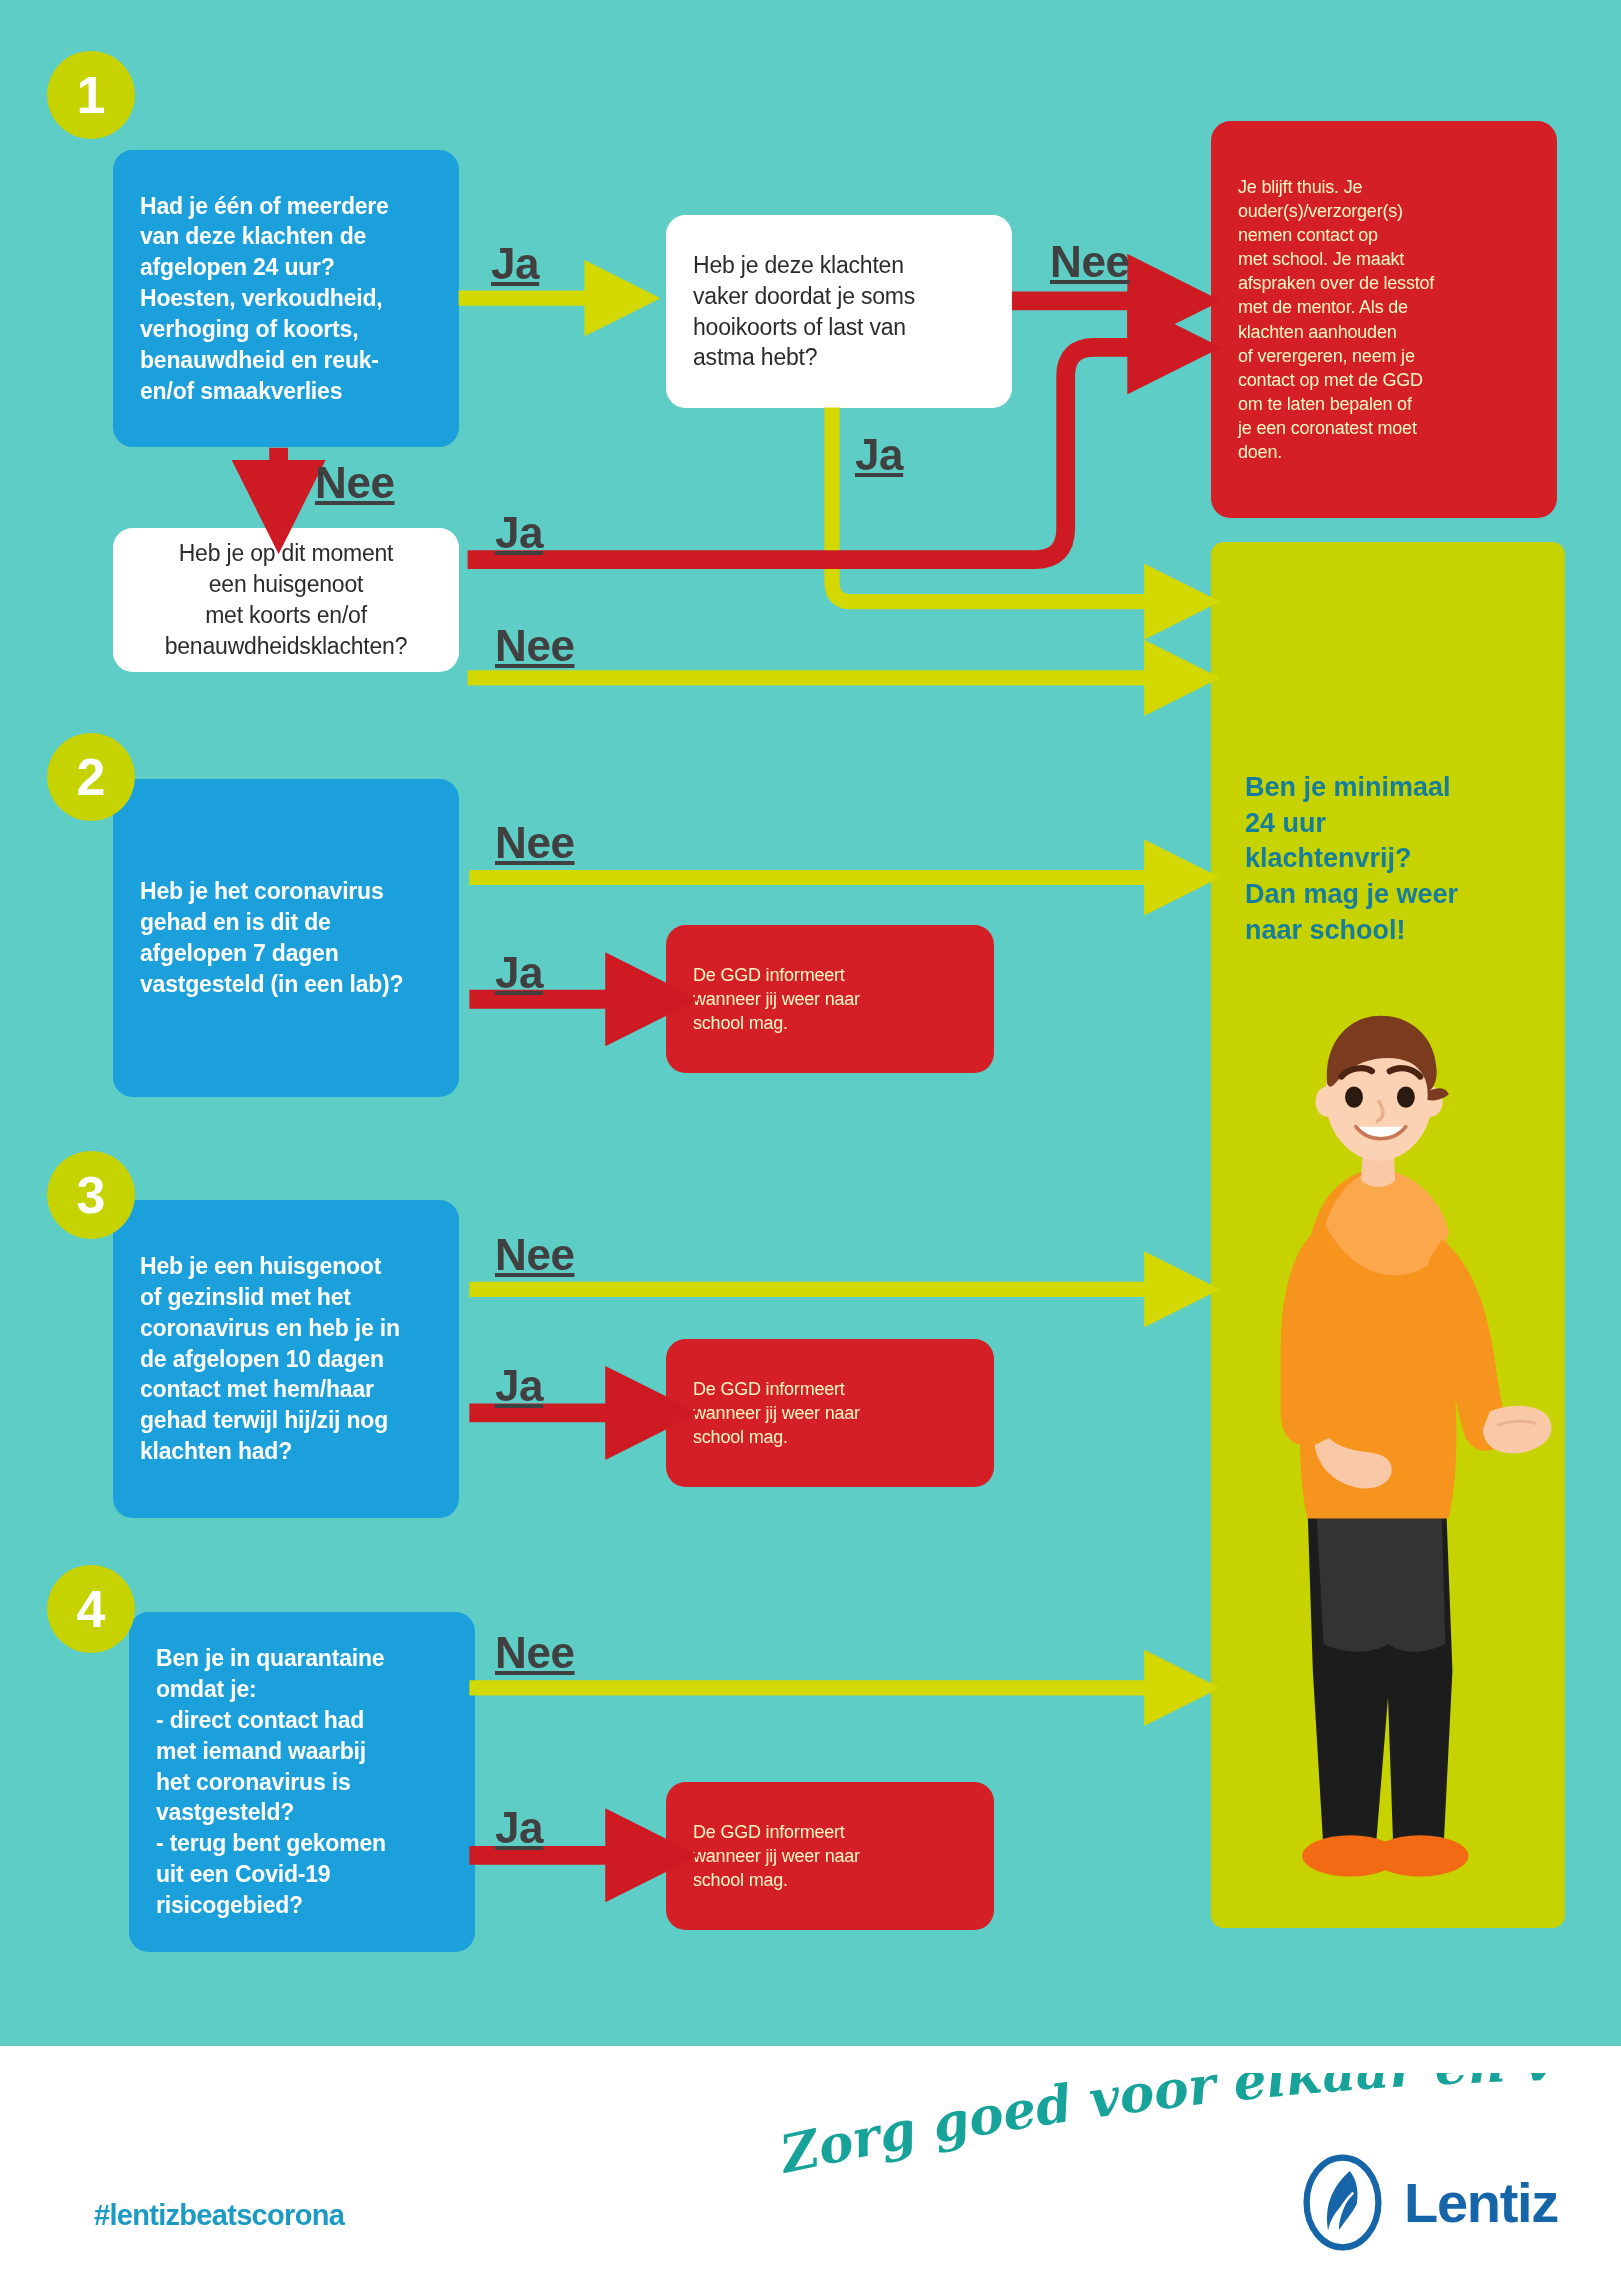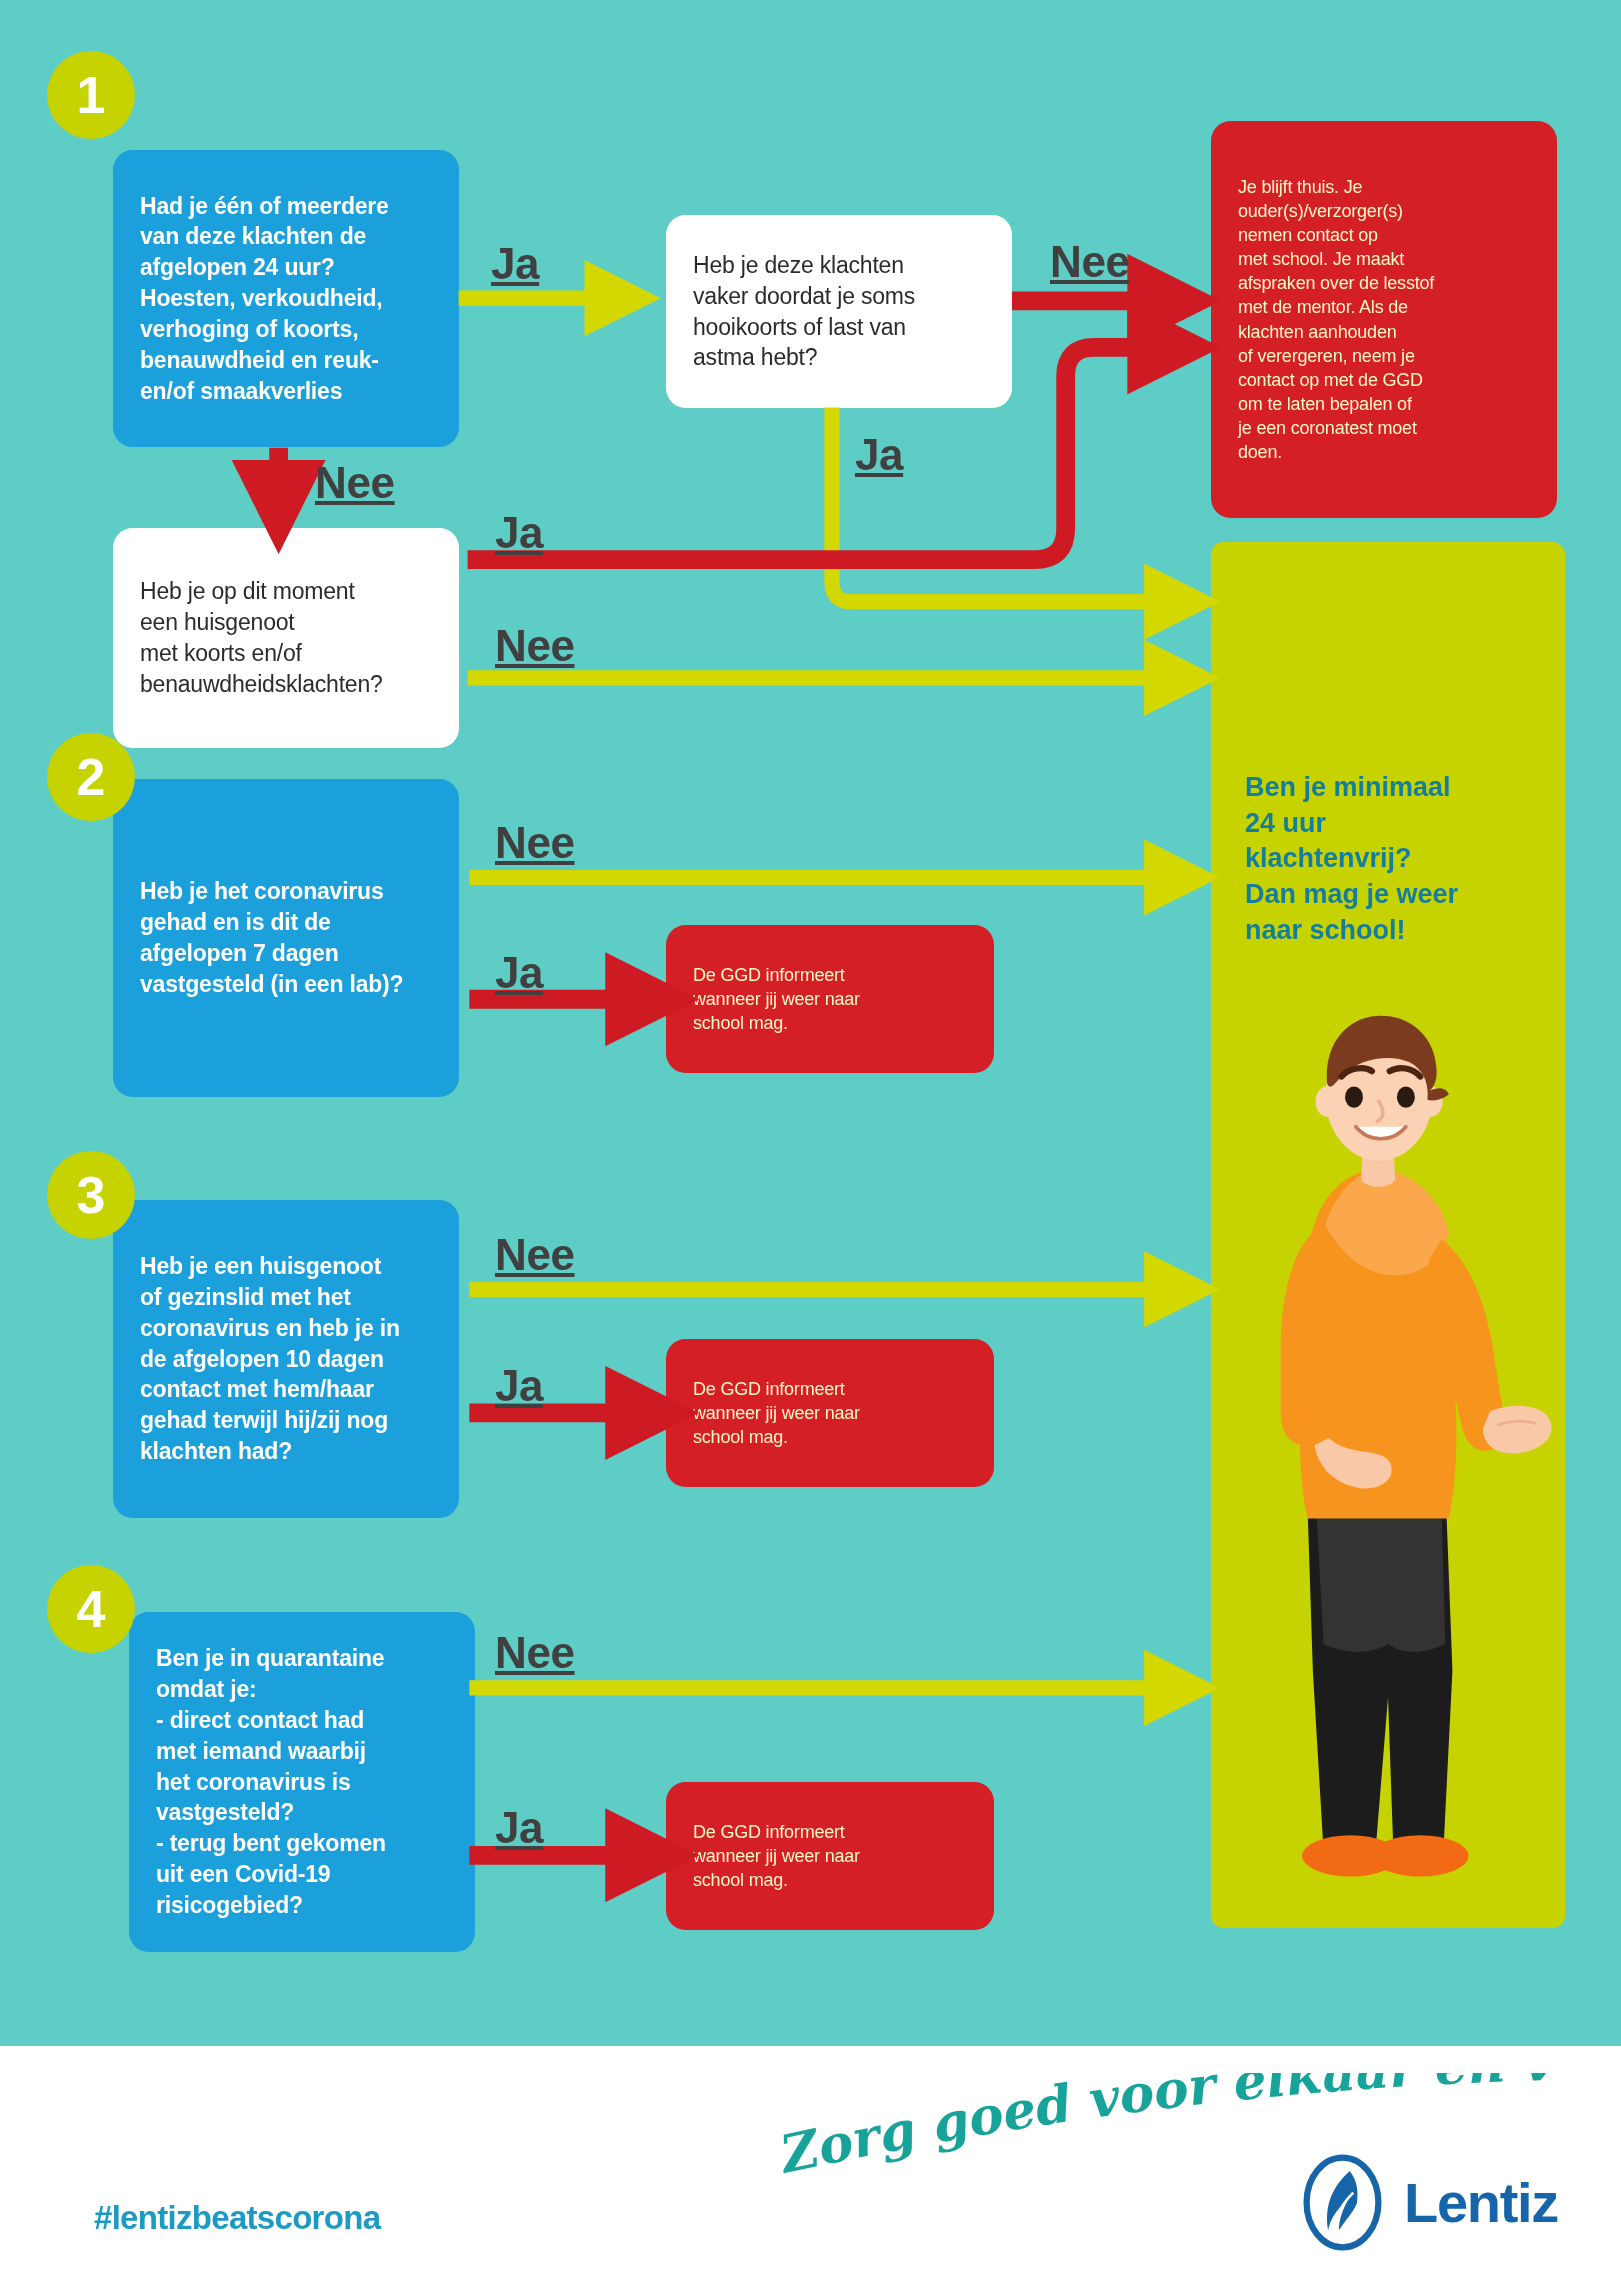--- a/index.html
+++ b/index.html
@@ -127,21 +127,21 @@
     position: absolute;
     left: 0; top: 2046px;
     width: 1621px; height: 246px;
     background: #ffffff;
   }
   #hashtag {
     position: absolute;
     left: 94px; top: 2199px;
     color: #1B9BC4;
     font-weight: bold;
-    font-size: 33px;
+    font-size: 29px;
     letter-spacing: -0.7px;
   }
   #tagline {
     position: absolute;
     left: 775px; top: 2073px;
     width: 779px;
     height: 116px;
   }
   #tagline svg { width: 100%; height: 100%; }
   #tagline-text {
@@ -272,21 +272,21 @@
 klachten aanhouden
 of verergeren, neem je
 contact op met de GGD
 om te laten bepalen of
 je een coronatest moet
 doen.</div>
   </div>
 
   <div class="arrow-label" style="left:315px; top:458px;">Nee</div>
 
-  <div class="box white-box" style="left:113px; top:528px; width:346px; height:220px;">
+  <div class="box white-box" style="left:113px; top:528px; width:346px; height:144px;text-align:center;">
     <div class="txt">Heb je op dit moment
 een huisgenoot
 met koorts en/of
 benauwdheidsklachten?</div>
   </div>
 
   <div class="arrow-label" style="left:495px; top:508px;">Ja</div>
 
   <div class="arrow-label" style="left:495px; top:621px;">Nee</div>
 

